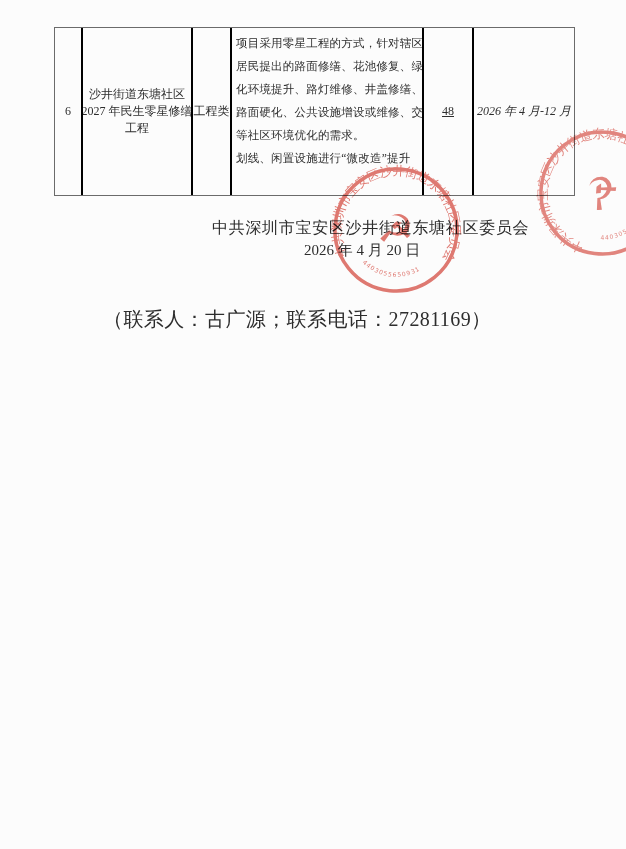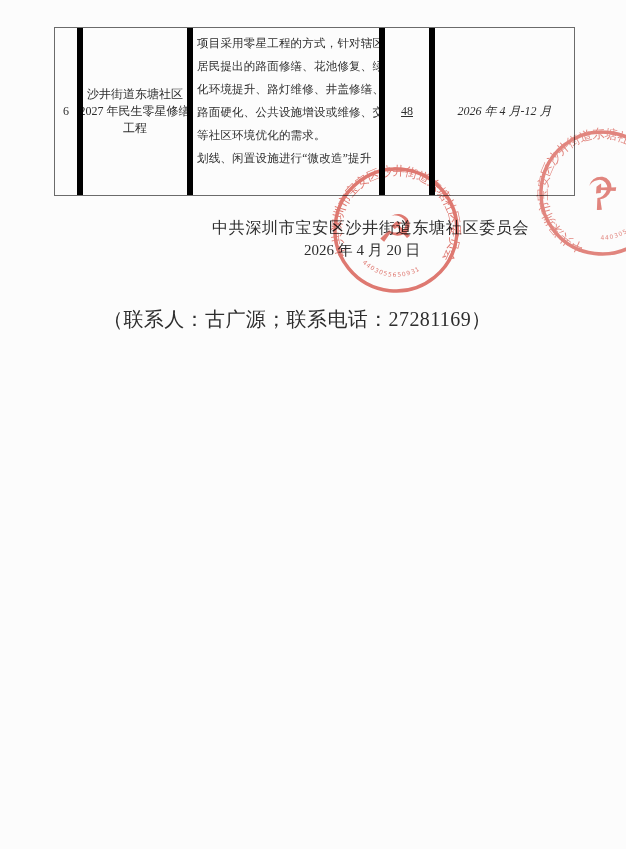--- a/index.html
+++ b/index.html
@@ -21,21 +21,21 @@
     left: 54px;
     top: 27px;
     width: 521px;
     height: 169px;
     display: flex;
     border: 1px solid #6b6b6b;
     box-sizing: border-box;
   }
   .cell {
     box-sizing: border-box;
-    border-right: 6px solid #000000;
+    border-right: 2px solid #000000;
     display: flex;
     flex-direction: column;
     align-items: center;
     justify-content: center;
     font-size: 12px;
     line-height: 17px;
     text-align: center;
     overflow: hidden;
   }
   .cell:last-child { border-right: none; font-style: italic; }
@@ -121,20 +121,23 @@
 
   <div class="doc-table">
     <div class="cell col-index">
       <span>6</span>
     </div>
     <div class="cell col-name">
       <div class="name-line">沙井街道东塘社区</div>
       <div class="name-line">2027 年民生零星修缮</div>
       <div class="name-line">工程</div>
     </div>
+    <div class="cell col-category">
+      <span>工程类</span>
+    </div>
     <div class="cell col-desc">
       <div class="desc-line">项目采用零星工程的方式，针对辖区</div>
       <div class="desc-line">居民提出的路面修缮、花池修复、绿</div>
       <div class="desc-line">化环境提升、路灯维修、井盖修缮、</div>
       <div class="desc-line">路面硬化、公共设施增设或维修、交</div>
       <div class="desc-line">等社区环境优化的需求。</div>
       <div class="desc-line">划线、闲置设施进行“微改造”提升</div>
     </div>
     <div class="cell col-amount">
       <span>48</span>

